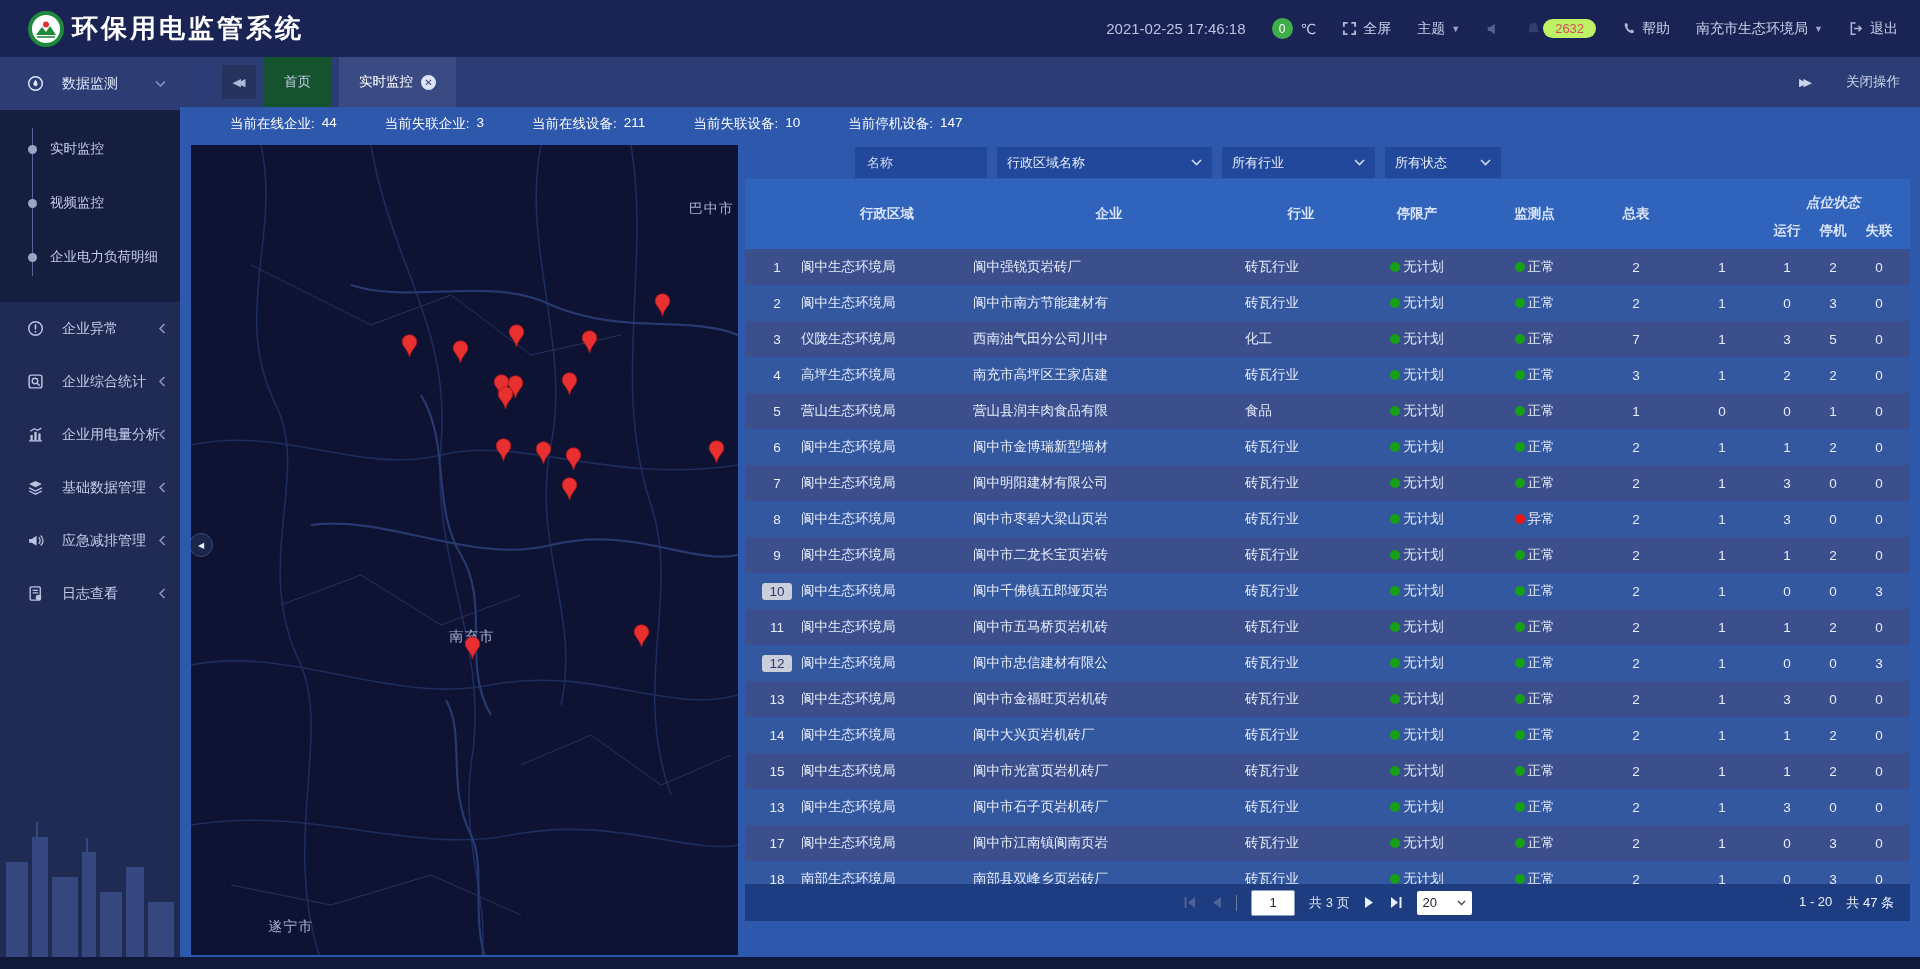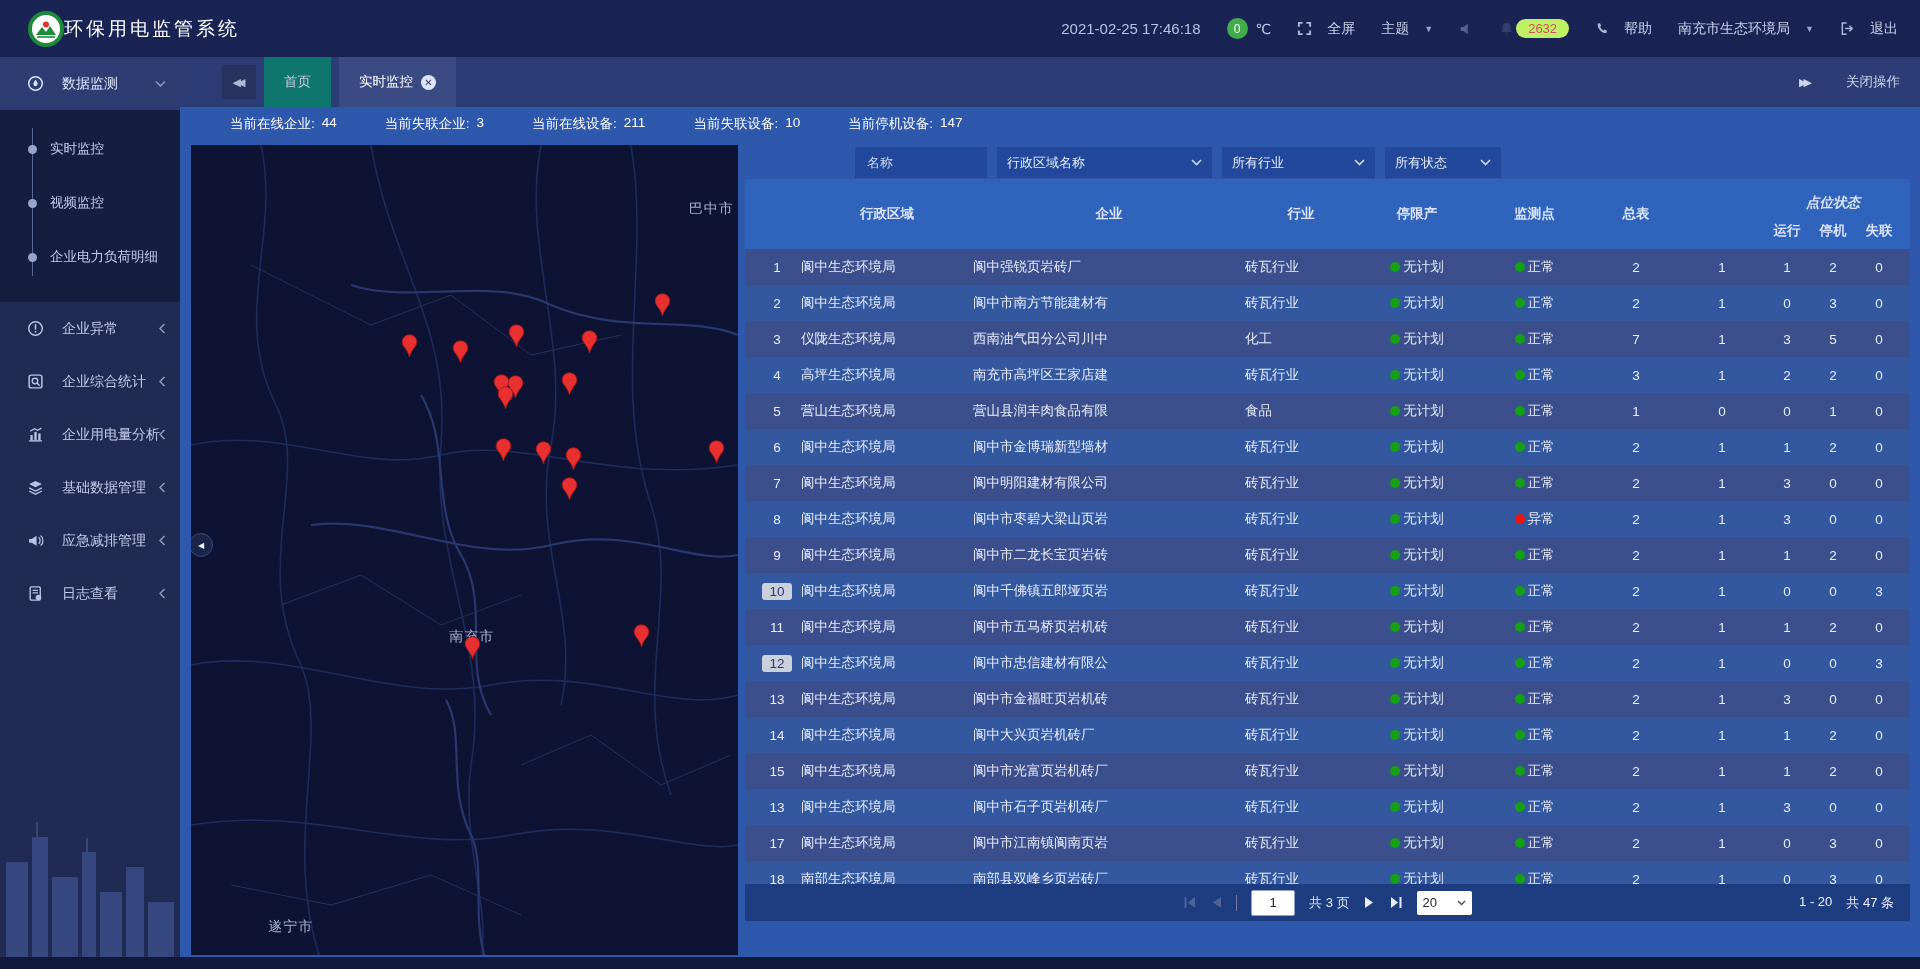--- a/index.html
+++ b/index.html
@@ -1,25 +1,25 @@
 <!DOCTYPE html>
 <html><head>
 <meta charset="utf-8">
 <style>
   html,body{margin:0;padding:0;width:1920px;height:969px;overflow:hidden;
     font-family:"Liberation Sans","DejaVu Sans",sans-serif;background:#11193b;}
   .topbar{height:57px;background:#1a2454;display:flex;align-items:center;color:#c9d1ea;position:relative;}
   .logo{width:36px;height:36px;margin-left:28px;}
-  .app-title{color:#fff;font-size:19px;font-weight:normal;letter-spacing:3px;margin-left:0;}
+  .app-title{color:#fff;font-size:26px;font-weight:bold;letter-spacing:3px;margin-left:8px;}
   .topbar-right{margin-left:auto;display:flex;align-items:center;gap:26px;padding-right:22px;font-size:14px;}
   .datetime{color:#b9c2de;font-size:15px;}
   .temp{display:flex;align-items:center;gap:8px;}
   .temp-circle{width:21px;height:21px;border-radius:50%;background:#3fae4a;color:#fff;font-size:12px;
     display:flex;align-items:center;justify-content:center;}
-  .tb-item{display:flex;align-items:center;gap:15px;cursor:pointer;color:#c9d1ea;}
+  .tb-item{display:flex;align-items:center;gap:6px;cursor:pointer;color:#c9d1ea;}
   .tb-item svg{display:block;}
   .caret{font-size:9px;color:#9aa5c9;}
   .bell-wrap{display:flex;align-items:center;gap:2px;}
   .bell-badge{background:#bef264;color:#d44c63;border-radius:10px;padding:2px 12px;font-size:13px;}
   .muted-ic{color:#55628f;}
 
   .layout{display:flex;height:900px;}
   
   .sidebar{width:180px;background:#202b54;position:relative;flex-shrink:0;overflow:hidden;}
   .menu-item{height:53px;display:flex;align-items:center;color:#c3cce8;font-size:14px;cursor:pointer;position:relative;padding-left:27px;gap:18px;}
@@ -28,21 +28,21 @@
   .submenu{background:#161e40;padding:12px 0 18px 0;position:relative;}
   .submenu-line{position:absolute;left:32px;top:18px;bottom:26px;width:1px;background:#566699;}
   .submenu-item{position:relative;padding:18px 0 18px 50px;font-size:13.5px;color:#c3cce8;cursor:pointer;}
   .submenu-item .dot{position:absolute;left:28px;top:50%;margin-top:-4px;width:9px;height:9px;border-radius:50%;background:#99a4c6;}
   .cityscape{position:absolute;left:0;right:0;bottom:0;opacity:.33;}
 
   
   .main{flex:1;display:flex;flex-direction:column;background:#2d58ac;min-width:0;}
   .tabbar{height:50px;background:#2c3c74;display:flex;align-items:center;flex-shrink:0;}
   .tab-scroll{width:30px;height:34px;margin-left:42px;background:#26335f;color:#aeb8d8;display:flex;align-items:center;justify-content:center;font-size:11px;letter-spacing:-4px;cursor:pointer;padding-right:4px;}
-  .tab{height:50px;display:flex;align-items:center;padding:0 20px;font-size:13.5px;color:#c3cce8;background:#0f766e;margin-left:8px;cursor:pointer;gap:8px;}
+  .tab{height:50px;display:flex;align-items:center;padding:0 20px;font-size:13.5px;color:#c3cce8;background:#14532d;margin-left:8px;cursor:pointer;gap:8px;}
   .tab.active{background:#3a4a82;color:#fff;}
   .tab-close{width:15px;height:15px;border-radius:50%;background:#dde4f5;color:#33406f;font-size:10px;display:flex;align-items:center;justify-content:center;}
   .tabbar-right{margin-left:auto;display:flex;align-items:center;gap:34px;padding-right:20px;color:#c9d2ec;font-size:13.5px;}
   .tab-ff{letter-spacing:-4px;font-size:11px;color:#cdd5ee;cursor:pointer;padding-right:4px;}
 
   .status-row{height:34px;display:flex;align-items:center;padding-left:50px;gap:48px;color:#fff;font-size:13.5px;flex-shrink:0;}
   .status-item{display:flex;gap:7px;}
 
   .content{flex:1;position:relative;}
   

